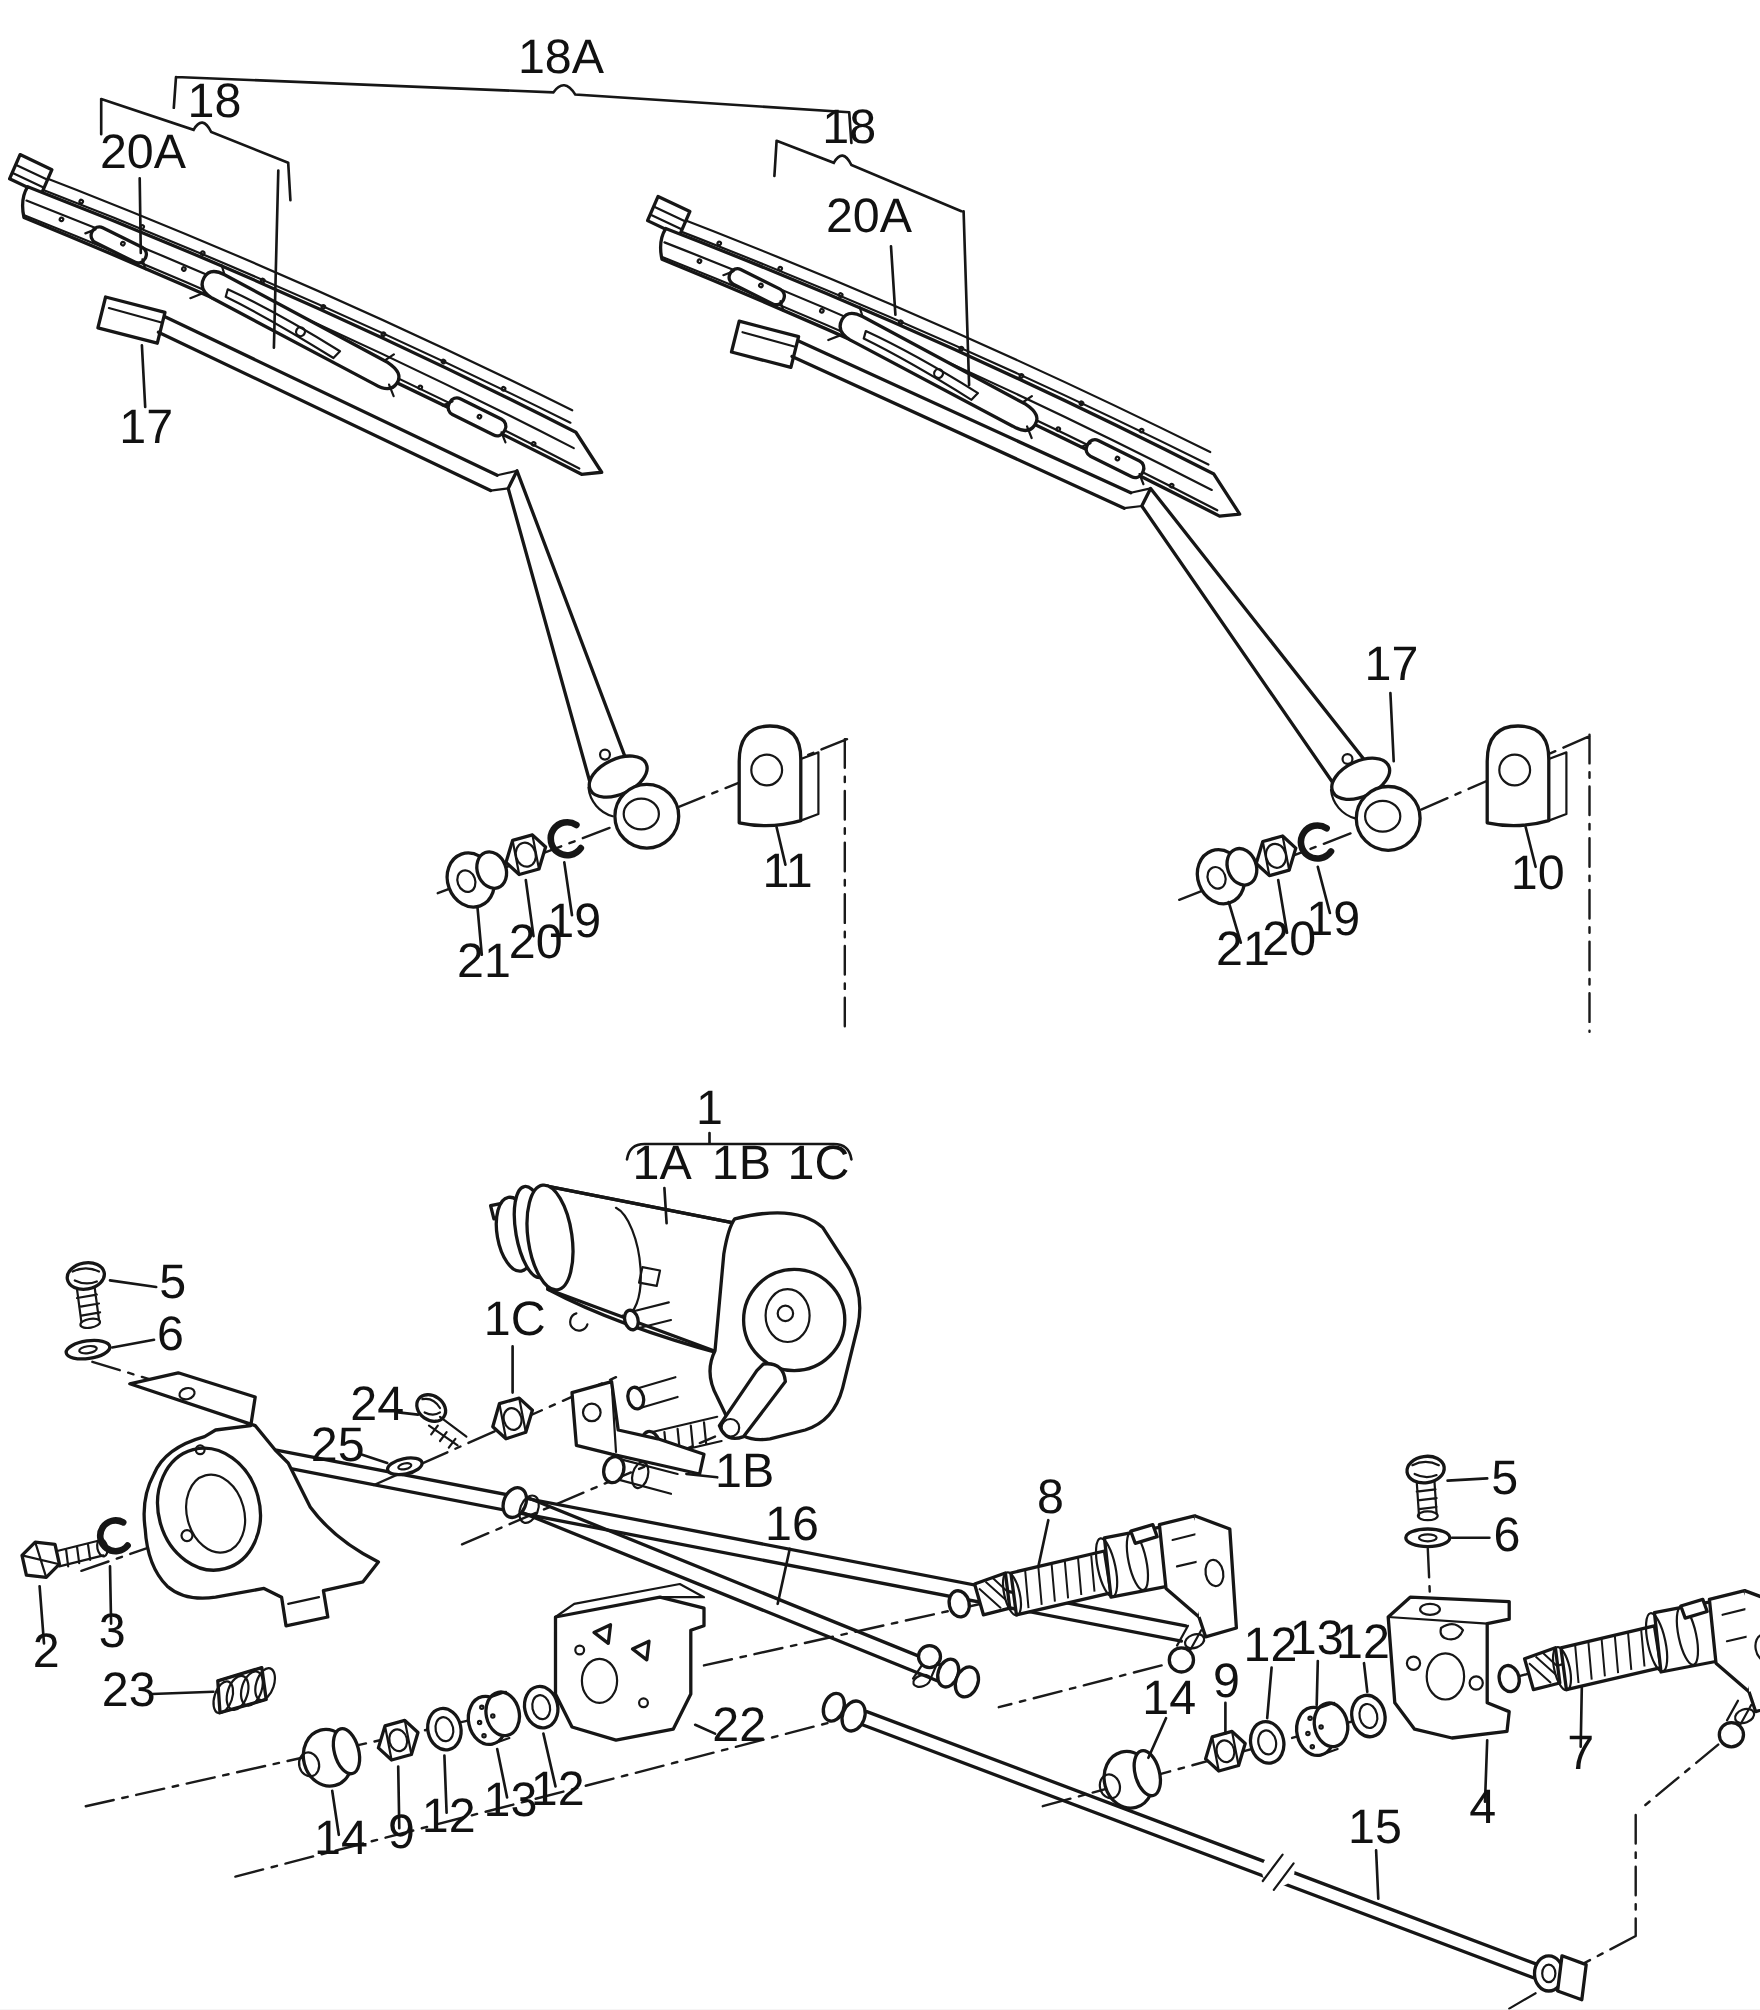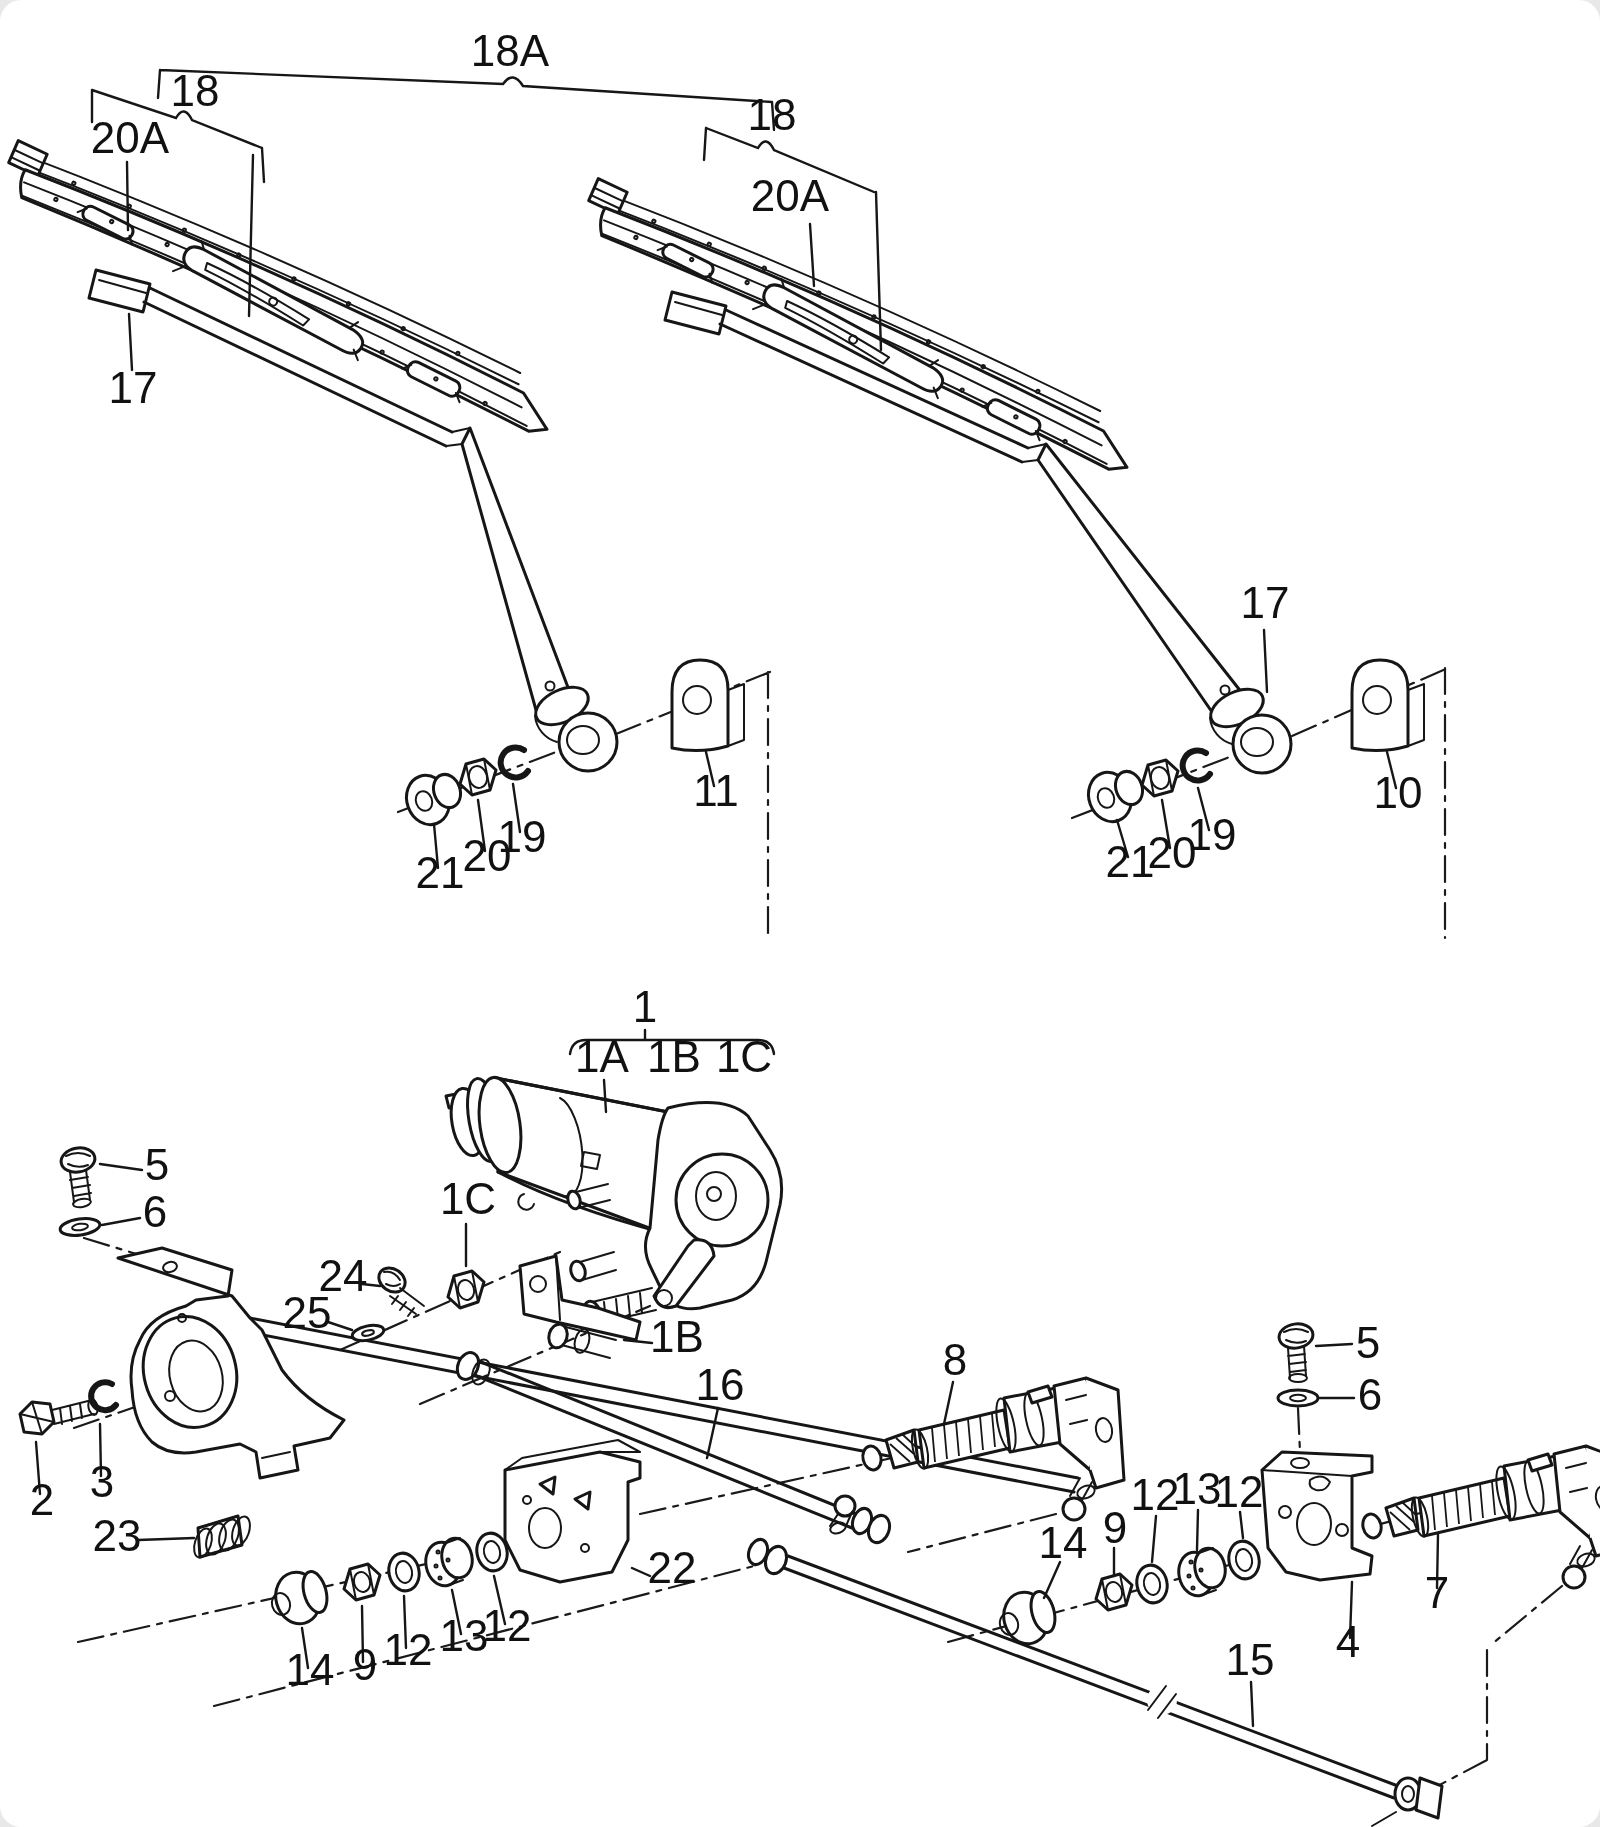--- a/index.html
+++ b/index.html
@@ -1,17 +1,17 @@
 <!DOCTYPE html>
 <html><head>
 <meta charset="utf-8">
 <style>
   html,body{margin:0;padding:0;background:#e8e8e8;}
   #stage{position:relative;width:1600px;height:1827px;background:#ffffff;margin:0 auto;
-         font-family:"Liberation Sans", sans-serif;overflow:hidden;border-radius:21px;}
+         font-family:"Liberation Sans", sans-serif;overflow:hidden;}
   svg{position:absolute;left:0;top:0;width:1600px;height:1827px;}
   .ln{fill:none;stroke:#161616;stroke-width:3;stroke-linecap:round;stroke-linejoin:round;}
   .fn{fill:none;stroke:#161616;stroke-width:2;stroke-linecap:round;stroke-linejoin:round;}
   .wh{fill:#ffffff;stroke:#161616;stroke-width:3;stroke-linejoin:round;}
   .ld{fill:none;stroke:#161616;stroke-width:2.4;stroke-linecap:round;}
   .ax{fill:none;stroke:#1a1a1a;stroke-width:2.2;stroke-dasharray:26 8 5 8;stroke-linecap:round;}
   .th{fill:none;stroke:#161616;stroke-width:1.8;}
   #callout-layer text{font-family:"Liberation Sans", sans-serif;font-size:44px;fill:#111;
          text-anchor:middle;}
 </style>

